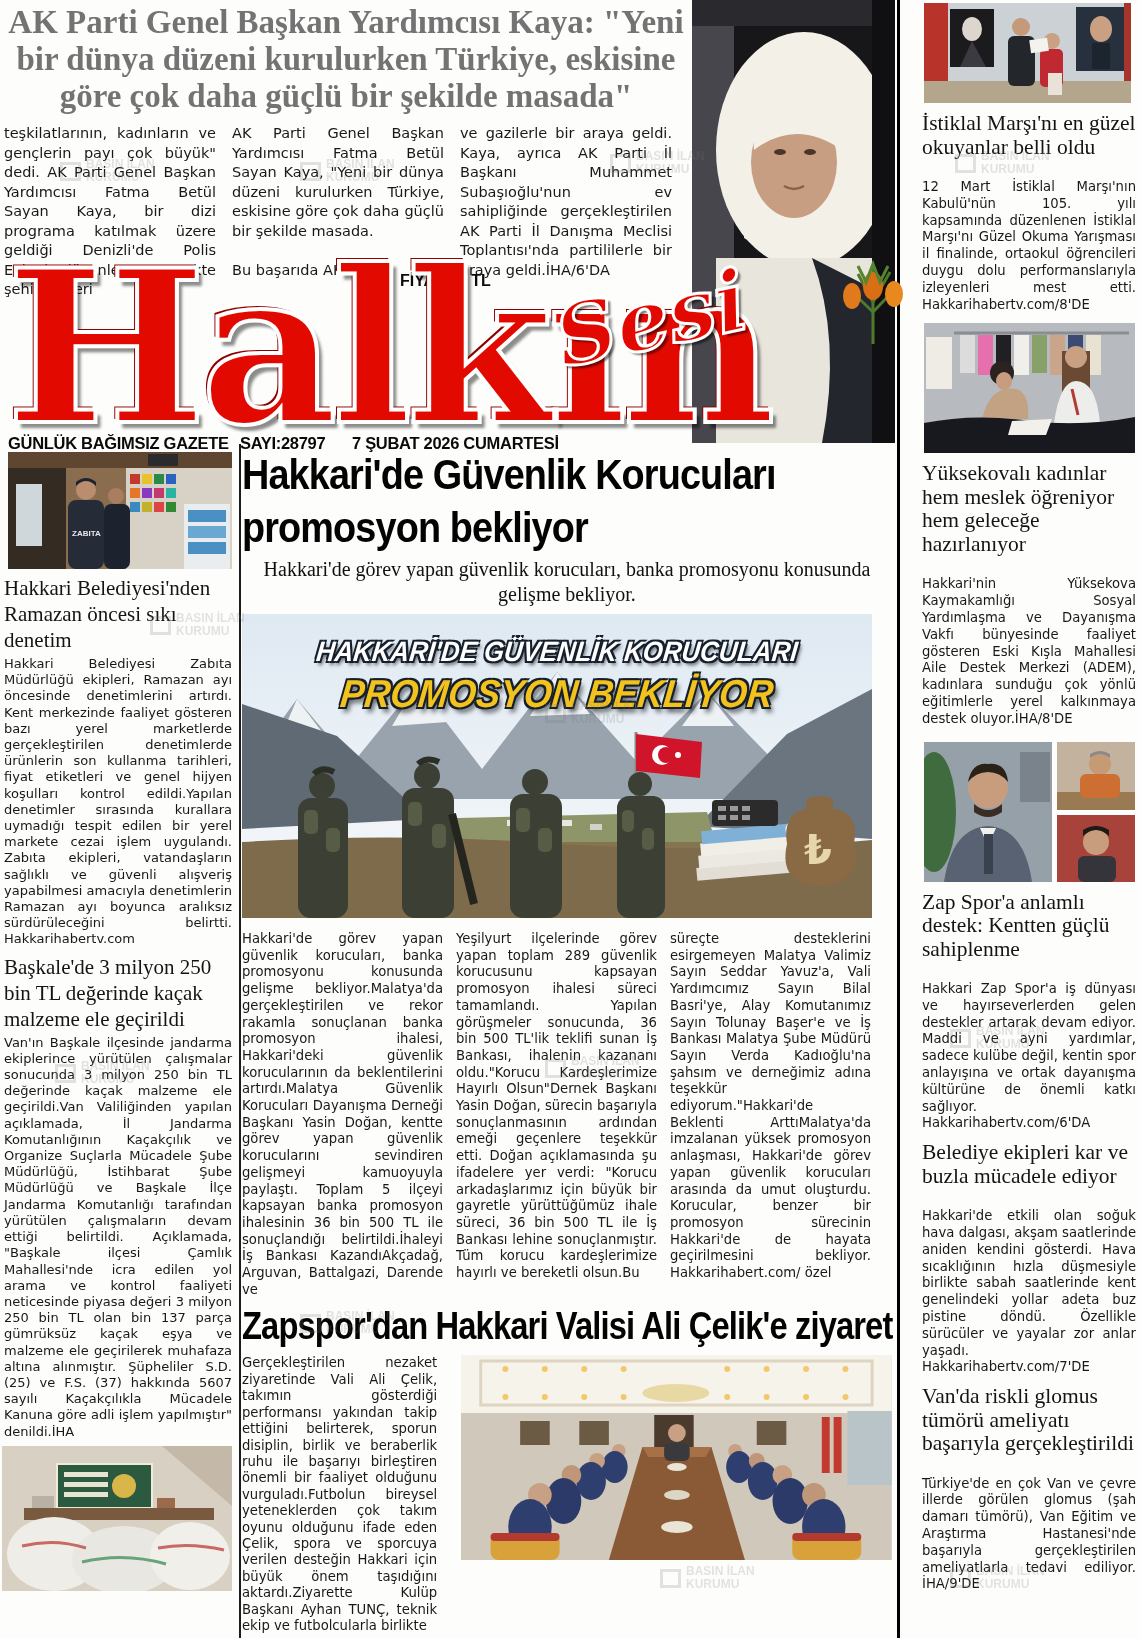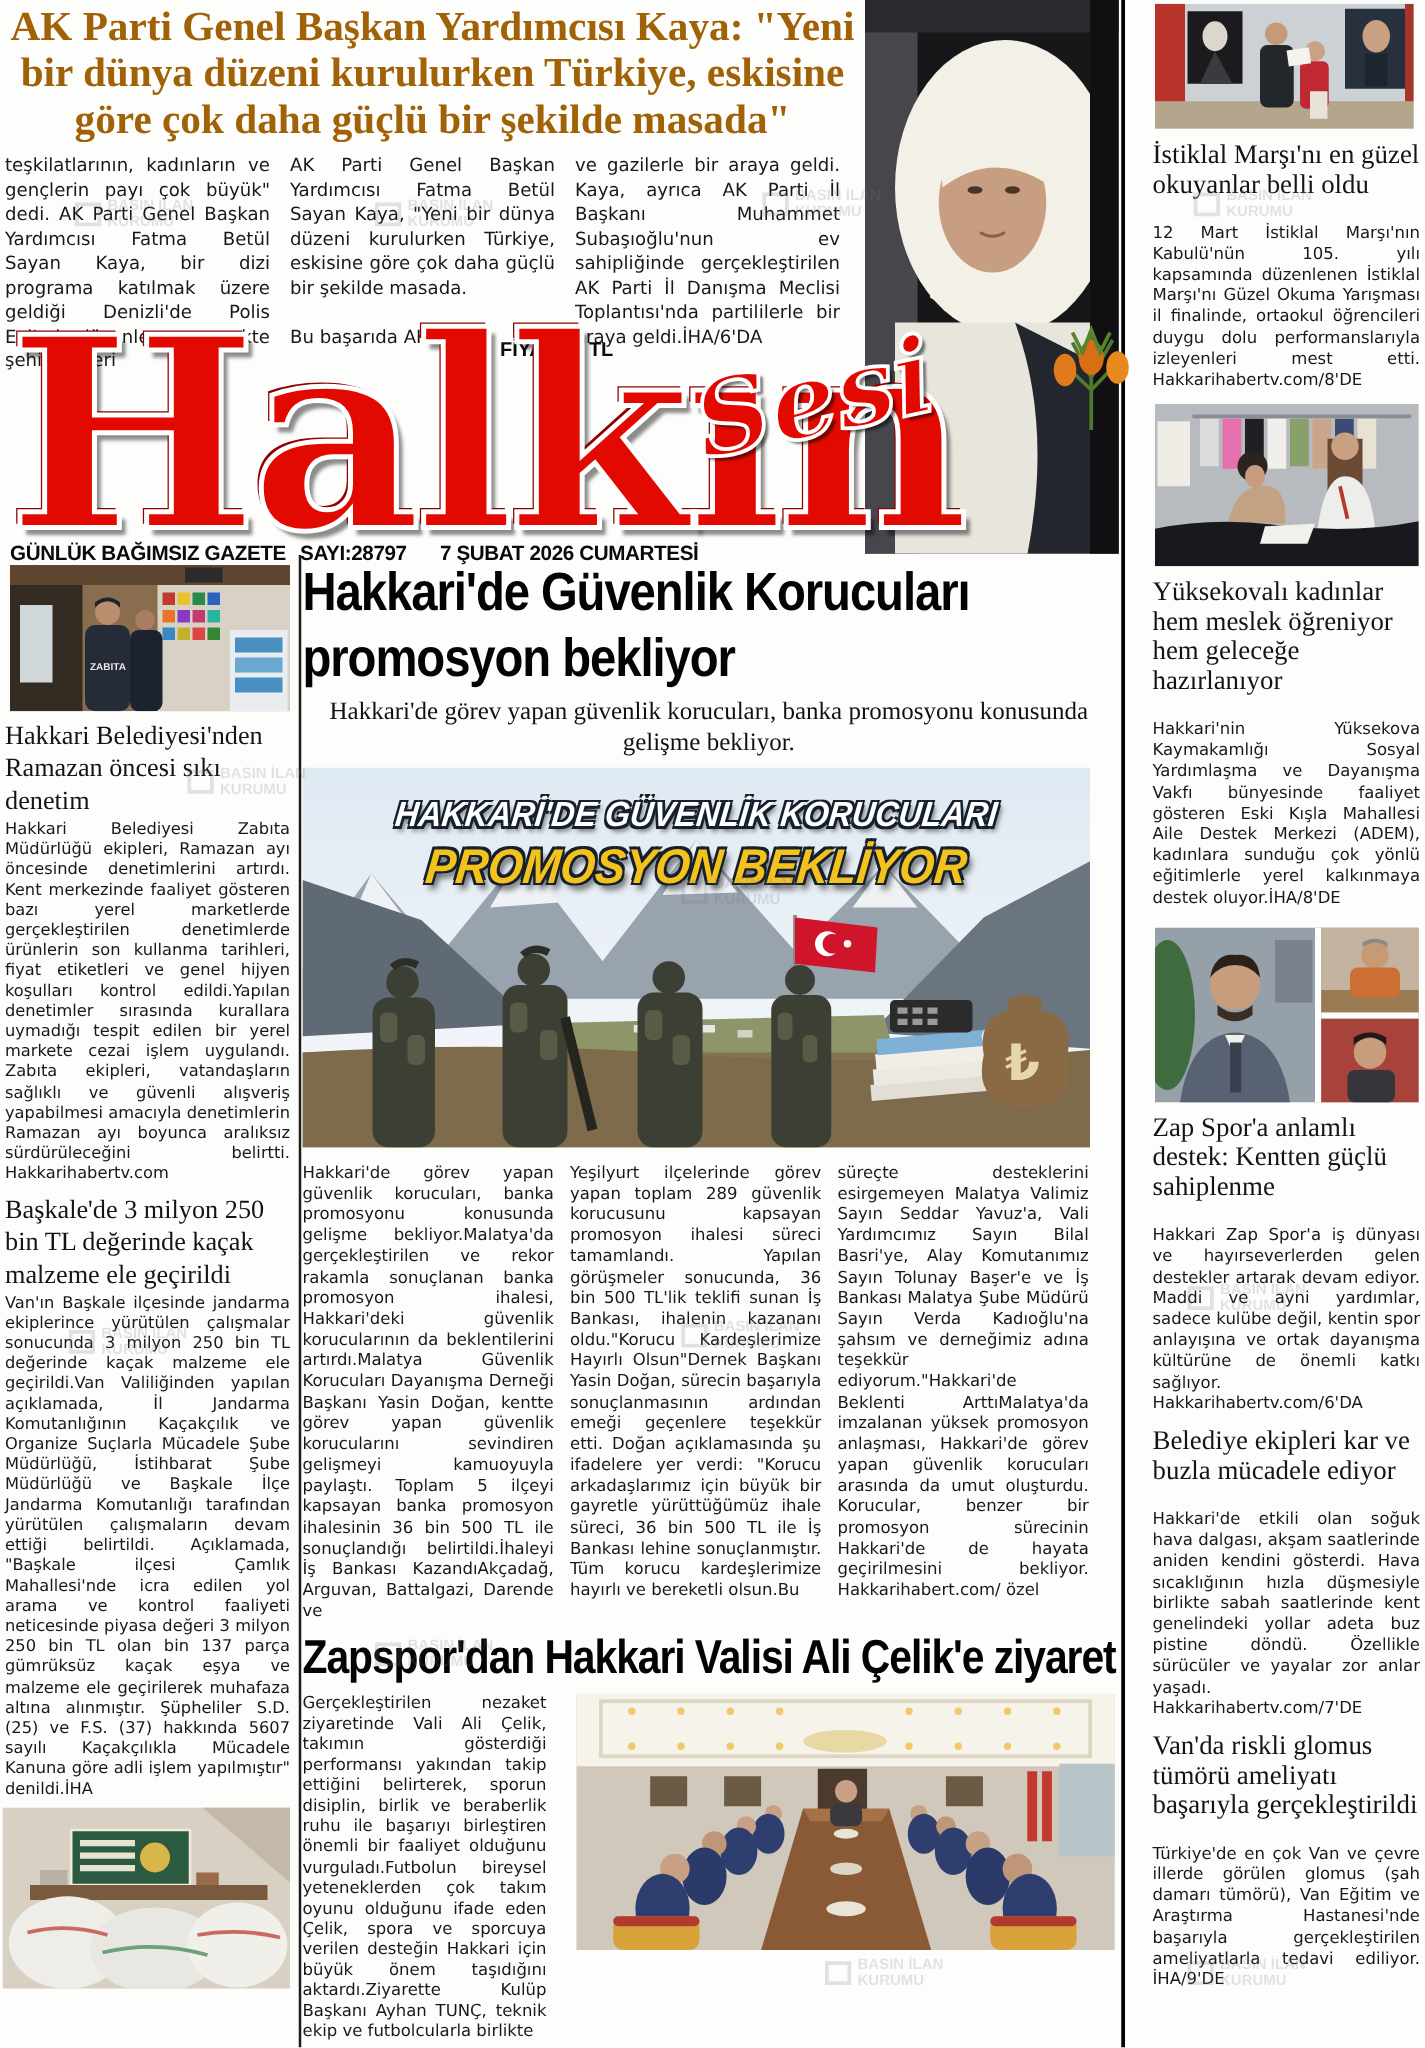--- a/index.html
+++ b/index.html
@@ -5,21 +5,21 @@
   html,body{margin:0;padding:0;}
   body{width:1140px;height:1638px;position:relative;overflow:hidden;background:#fdfdfb;
        font-family:"Liberation Sans",sans-serif;color:#0c0c0c;}
   .abs{position:absolute;}
   
   .serif-title{font-family:"Liberation Serif",serif;font-weight:normal;color:#141414;}
   .body-txt{font-family:"DejaVu Sans",sans-serif;text-align:justify;white-space:pre-line;color:#181818;}
   
   #top-story{left:0;top:4px;width:692px;}
   .ts-headline{font-family:"Liberation Serif",serif;font-weight:bold;font-size:33px;line-height:37px;
-               text-align:center;color:#a16207;}
+               text-align:center;color:#737373;}
   .ts-cols{display:flex;gap:16px;margin-top:9px;padding-left:4px;}
   .ts-col{width:212px;font-size:14.5px;line-height:19.5px;}
   
   #price{left:400px;top:272px;font-weight:bold;font-size:16px;letter-spacing:0;text-align:right;}
   #halkin{left:6px;top:270px;width:660px;height:200px;line-height:155px;font-family:"DejaVu Serif",serif;
           font-weight:bold;font-size:212px;letter-spacing:-6px;color:#e20a00;
           -webkit-text-stroke:4px #ffffff;text-shadow:-3px -3px 0 #8f0000,5px 6px 3px rgba(0,0,0,.45);}
   #sesi{left:548px;top:298px;font-family:"DejaVu Serif",serif;font-style:italic;font-weight:bold;
         font-size:84px;line-height:84px;color:#e20a00;-webkit-text-stroke:3px #ffffff;
         text-shadow:3px 4px 2px rgba(0,0,0,.5);transform:rotate(-12deg);transform-origin:left top;}

